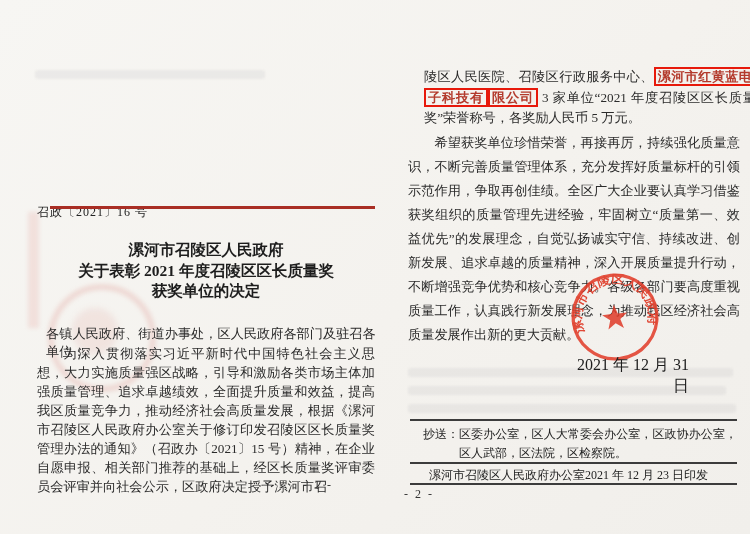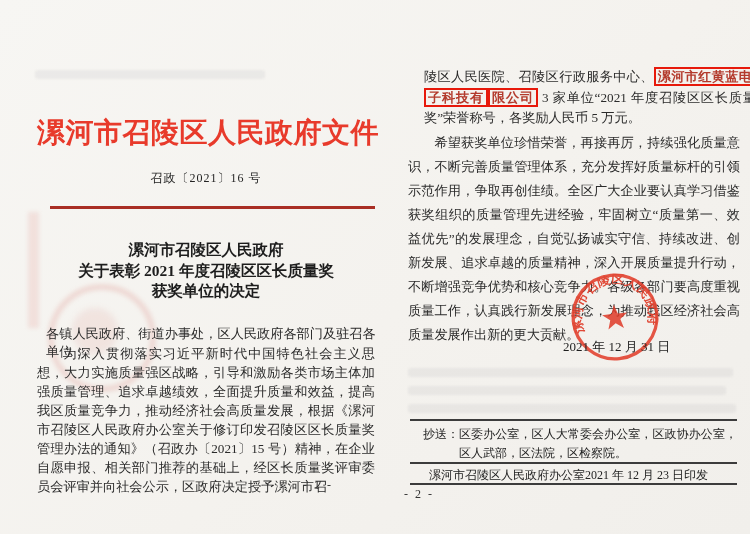--- a/index.html
+++ b/index.html
@@ -9,21 +9,21 @@
     font-family:"Liberation Serif","DejaVu Serif",serif;
     color:#2b2b2b;
   }
   .abs{position:absolute;}
   
   .hdr-title{
     left:37px;top:114px;width:338px;text-align:center;
     font-size:28px;font-weight:bold;color:#e83a2b;letter-spacing:0.5px;
     white-space:nowrap;
   }
-  .doc-number{left:37px;top:170px;width:338px;text-align:center;font-size:12px;color:#222;letter-spacing:1px;}
+  .doc-number{left:37px;top:204px;width:338px;text-align:left;font-size:12px;color:#222;letter-spacing:1px;}
   .red-rule{left:50px;top:206px;width:325px;height:2.5px;background:#a92e24;}
   .doc-title{left:37px;top:240px;width:338px;text-align:center;font-weight:bold;
     font-size:15.5px;line-height:20.5px;color:#1d1d1d;}
   .salutation{left:37px;top:325px;width:338px;font-size:13.2px;color:#2b2b2b;word-break:break-all;margin-left:9px;}
   .body-left{left:37px;top:344px;width:338px;font-size:13.2px;line-height:19px;
     text-align:justify;text-indent:2em;word-break:break-all;color:#2b2b2b;}
   .pagenum-1{left:37px;top:478px;width:338px;text-align:right;padding-right:42px;
     box-sizing:border-box;font-size:12px;letter-spacing:2px;color:#333;}
   .ghost-seal{left:48px;top:284px;width:96px;height:96px;border-radius:50%;
     border:6px solid rgba(206,86,76,0.17);filter:blur(2px);}
@@ -33,39 +33,38 @@
     background:rgba(215,95,85,0.13);filter:blur(2px);}
   .smudge{background:rgba(125,125,135,0.09);filter:blur(1.2px);border-radius:3px;}
   
   .para1{left:408px;top:67px;width:332px;font-size:13.2px;line-height:20.5px;
     text-align:justify;word-break:break-all;color:#2b2b2b;margin-left:16px;}
   .redbox{border:2.5px solid #e7190b;padding:0 2px;color:#b33a2c;font-weight:bold;
     -webkit-box-decoration-break:clone;box-decoration-break:clone;}
   .para2{left:408px;top:131px;width:332px;font-size:13.2px;line-height:24px;
     text-align:justify;text-indent:2em;word-break:break-all;color:#2b2b2b;}
   .seal-svg{left:569px;top:271px;width:92px;height:92px;transform:rotate(-6deg);opacity:0.93;}
-  .sign-date{left:563px;top:338px;width:126px;text-align:left;font-size:13px;color:#1e1e1e;}
+  .sign-date{left:563px;top:355px;width:126px;text-align:right;font-size:16px;color:#1e1e1e;}
   .foot-rule{left:410px;top:419px;width:327px;height:1.8px;background:#3c3c3c;}
   .foot-rule2{left:410px;top:462px;width:327px;height:1.6px;background:#3c3c3c;}
   .foot-rule3{left:410px;top:483px;width:327px;height:1.6px;background:#3c3c3c;}
   .cc-row{left:423px;top:426px;width:314px;display:flex;font-size:12px;line-height:18.5px;color:#222;font-family:Liberation Mono, monospace;}
   .cc-label{flex:0 0 36px;}
   .cc-body{flex:1;word-break:break-all;text-align:justify;}
   .issuer-row{left:423px;top:467px;width:285px;display:flex;justify-content:flex-end;
     font-size:12px;color:#222;}
   .pagenum-2{left:404px;top:487px;font-size:12px;letter-spacing:2px;color:#333;}
 </style>
 </head>
 <body>
 
 <div id="canvas">
 
   <div class="abs smudge" style="left:35px;top:70px;width:230px;height:9px;"></div>
 
-  <div class="abs hdr-title">漯河市召陵区人民政府文件</div>
 
   <div class="abs doc-number">召政〔2021〕16 号</div>
 
   <div class="abs red-rule"></div>
 
   <div class="abs edge-streak"></div>
   <div class="abs ghost-seal"></div>
   <div class="abs ghost-seal-inner"></div>
 
   <div class="abs doc-title">

